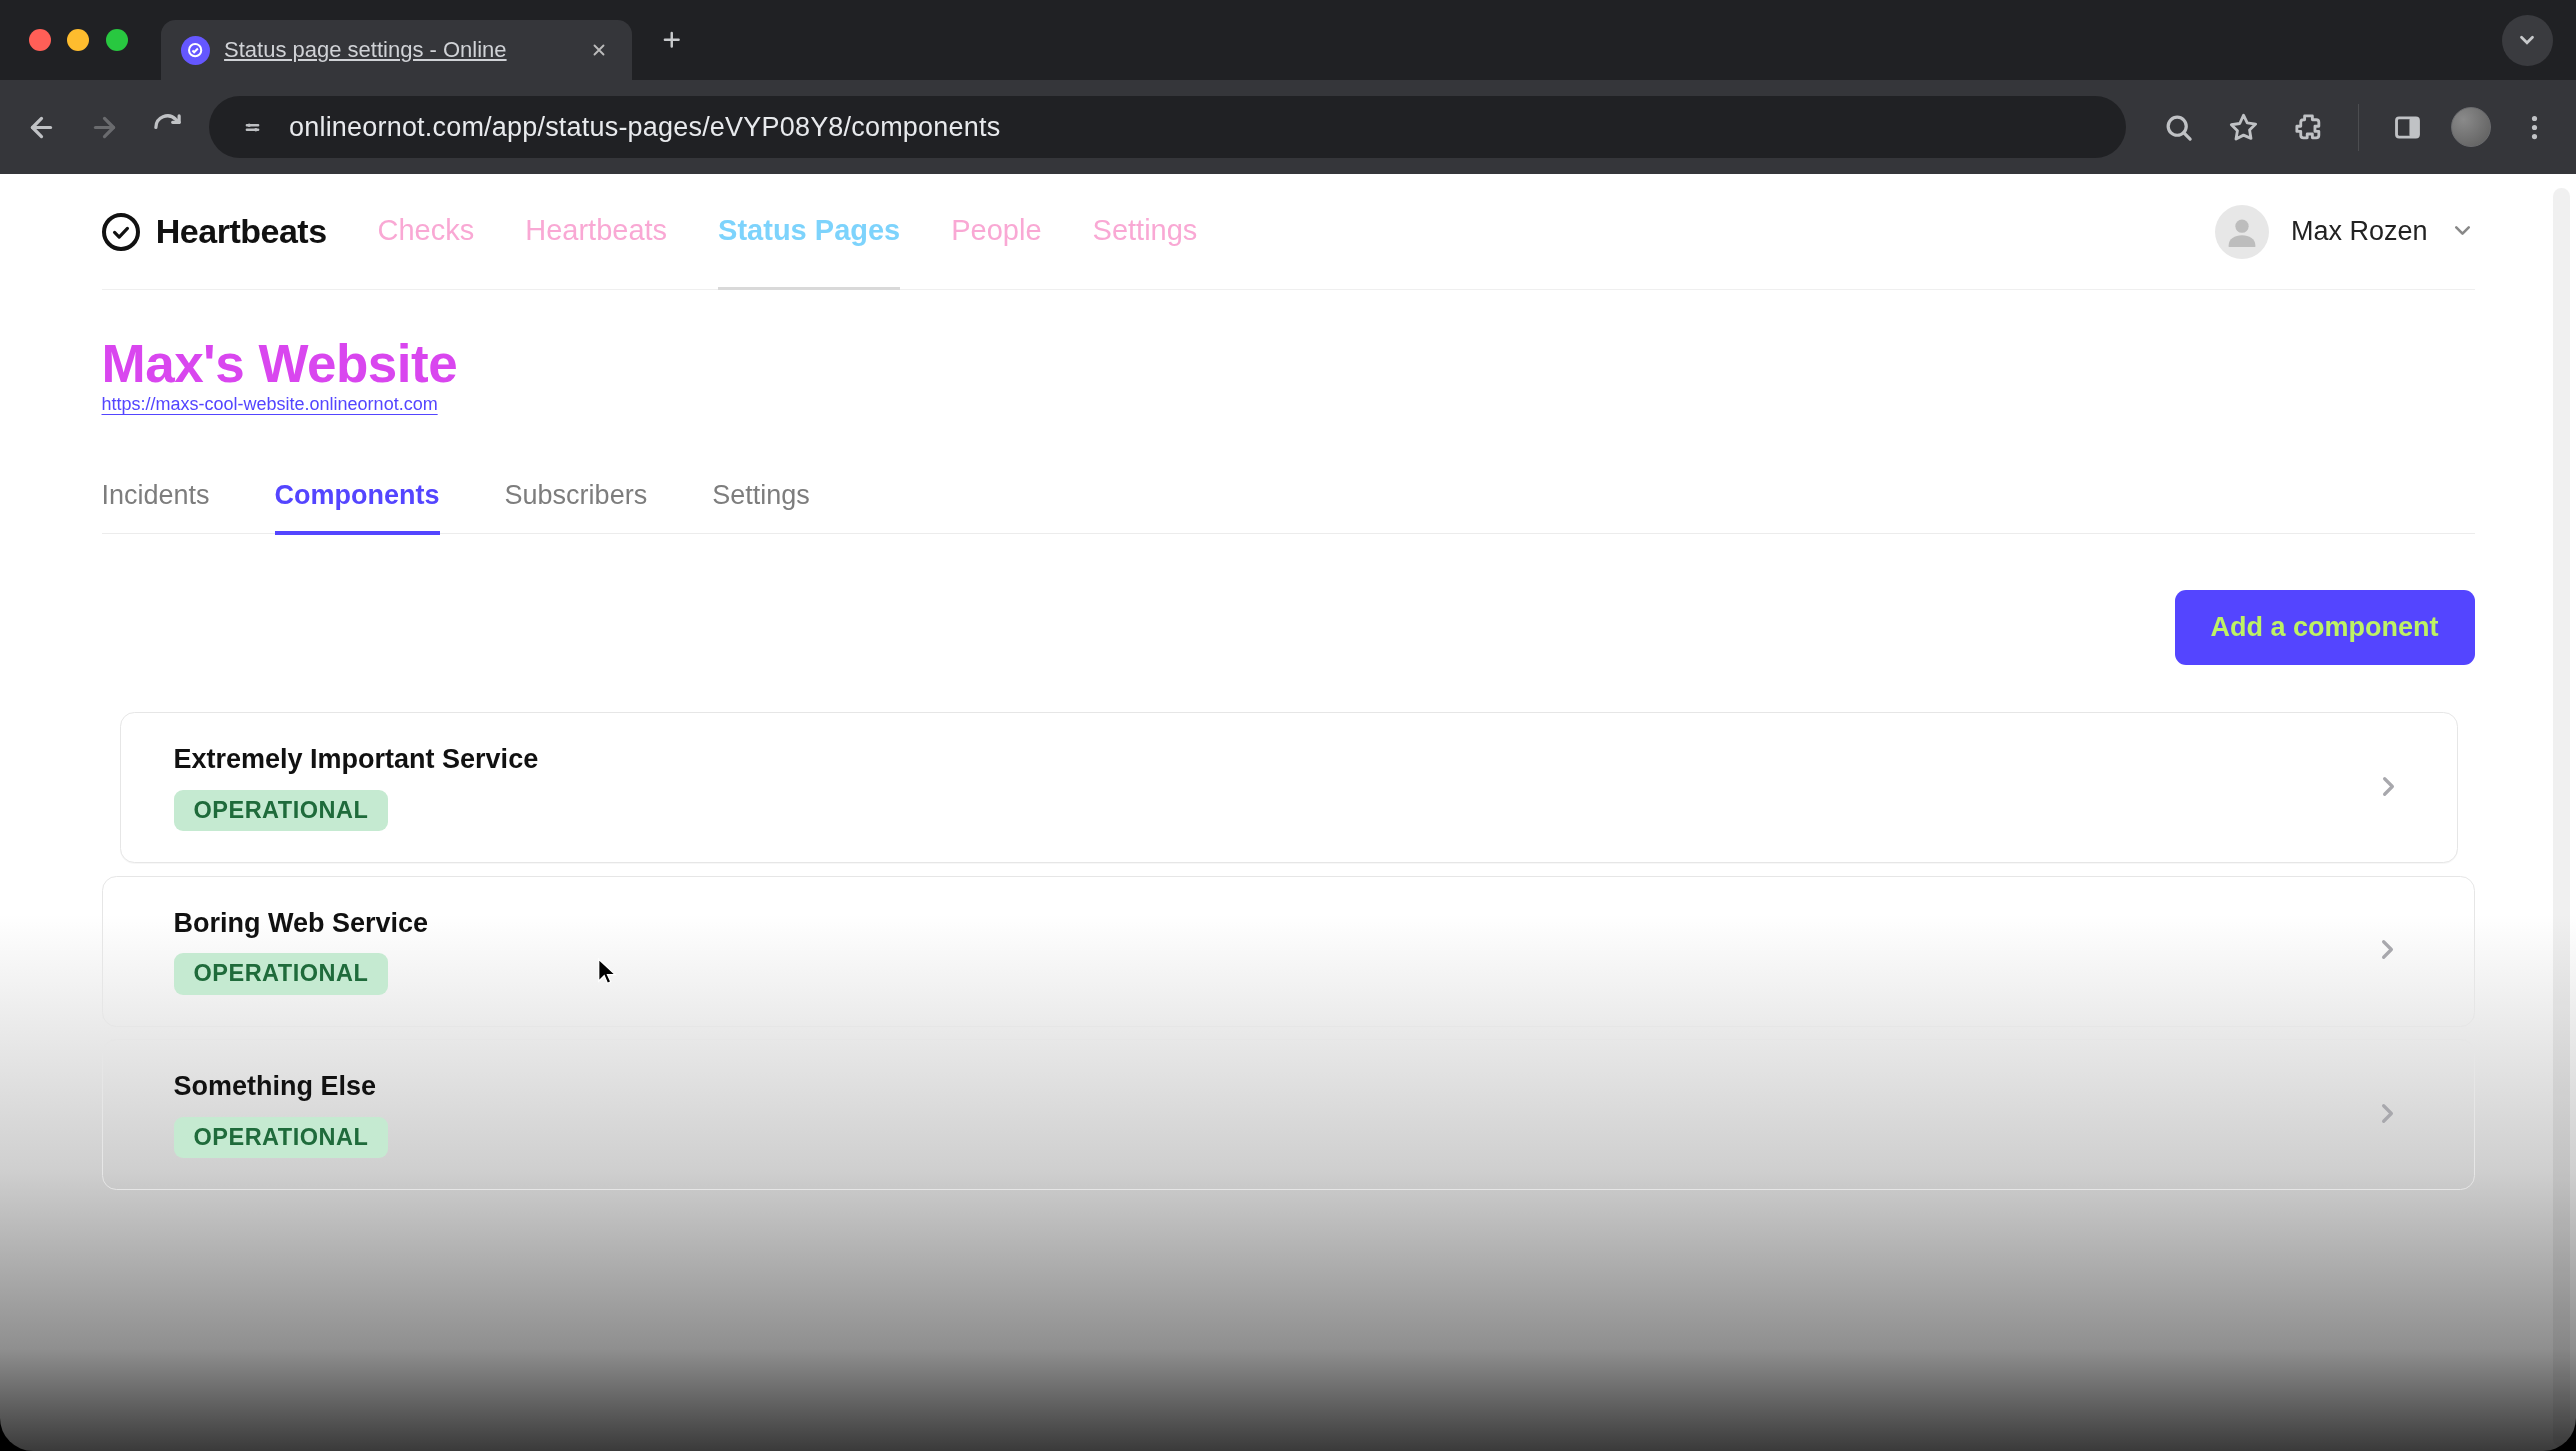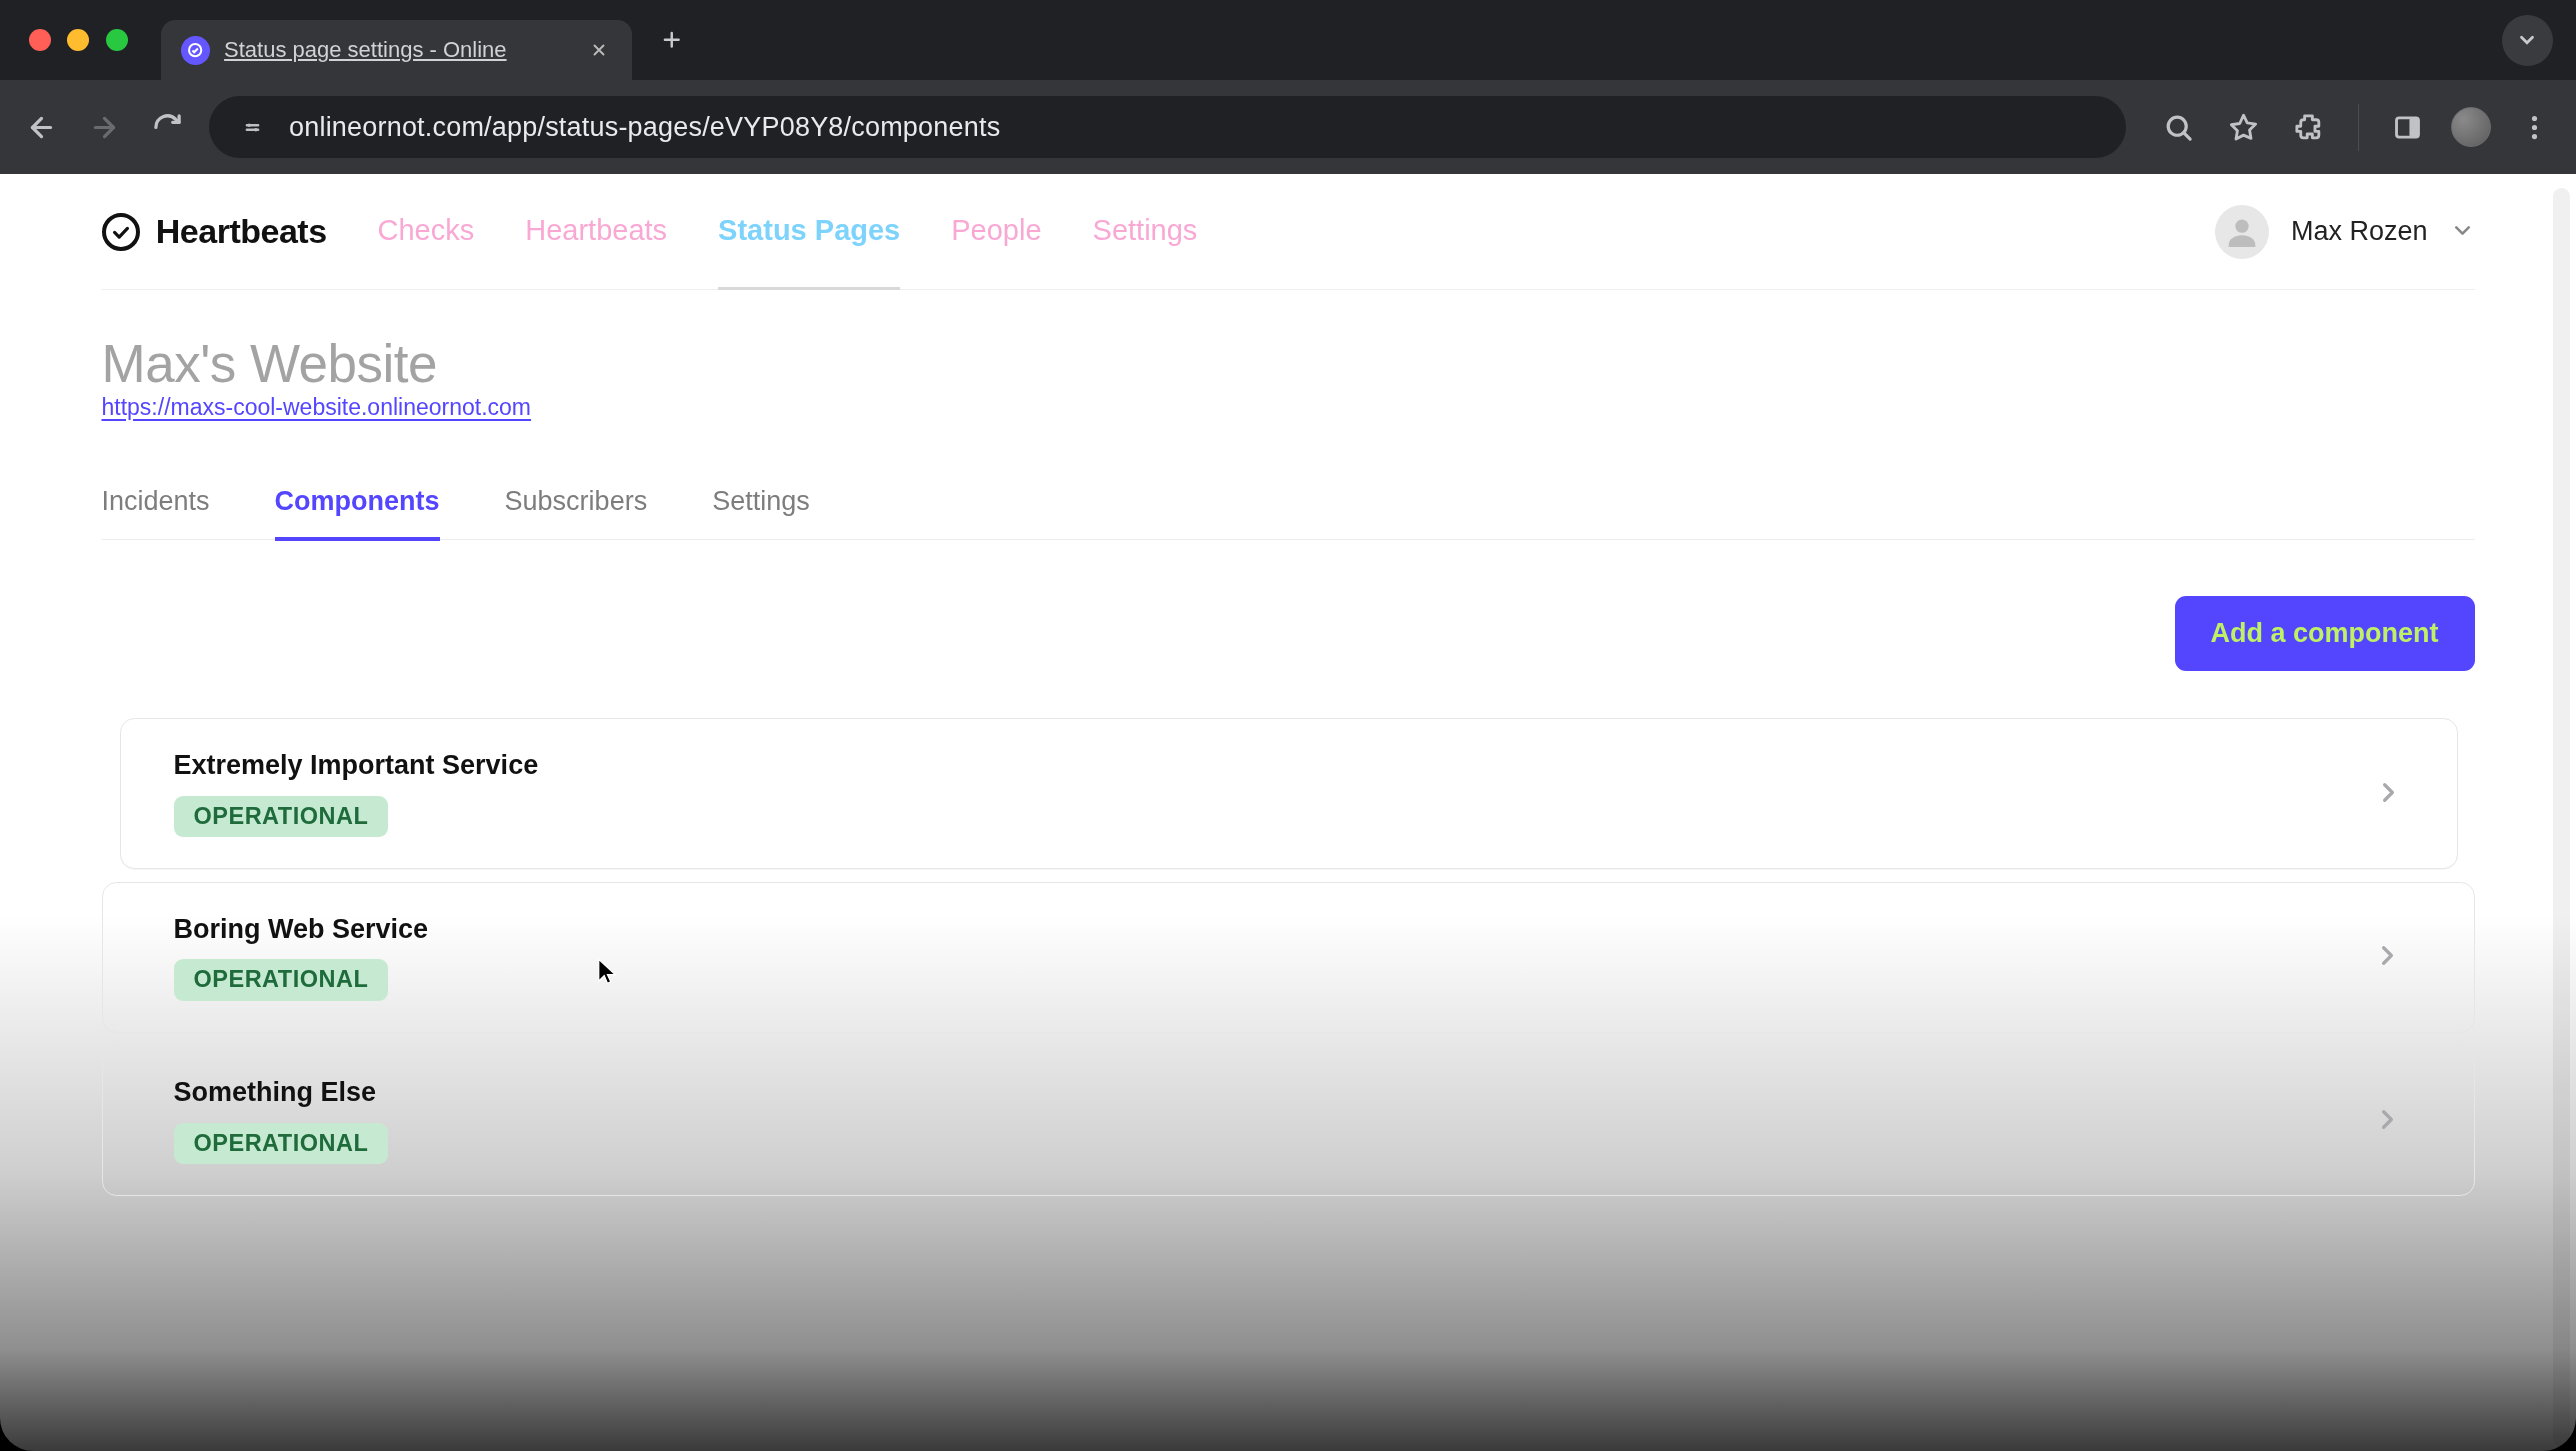--- a/index.html
+++ b/index.html
@@ -204,24 +204,24 @@
       background: #e7e7e7;
       display:flex; align-items:center; justify-content:center;
     }
     .user-avatar svg { width: 40px; height: 40px; color:#bdbdbd; }
     .user-name { font-size: 27px; font-weight: 500; color:#222; }
     .user-caret { color:#888; }
     .user-caret svg { width: 25px; height: 25px; }
 
     
     .page-header { padding-top: 43px; }
-    .page-title { font-size: 53px; font-weight: 400; color:#a3a3a3; letter-spacing:-0.5px; }
+    .page-title { font-size: 53px; font-weight: 700; color:#d946ef; letter-spacing:-0.5px; }
     .page-url {
       margin-top: 16.3px;
-      font-size: 23px;
+      font-size: 18px;
       color: #5445ff;
       text-decoration: underline;
       text-underline-offset: 3.6px;
     }
 
     
     .subtabs {
       display:flex; align-items:flex-end; gap: 65px;
       margin-top: 65px;
       border-bottom: 1.8px solid #ececec;

